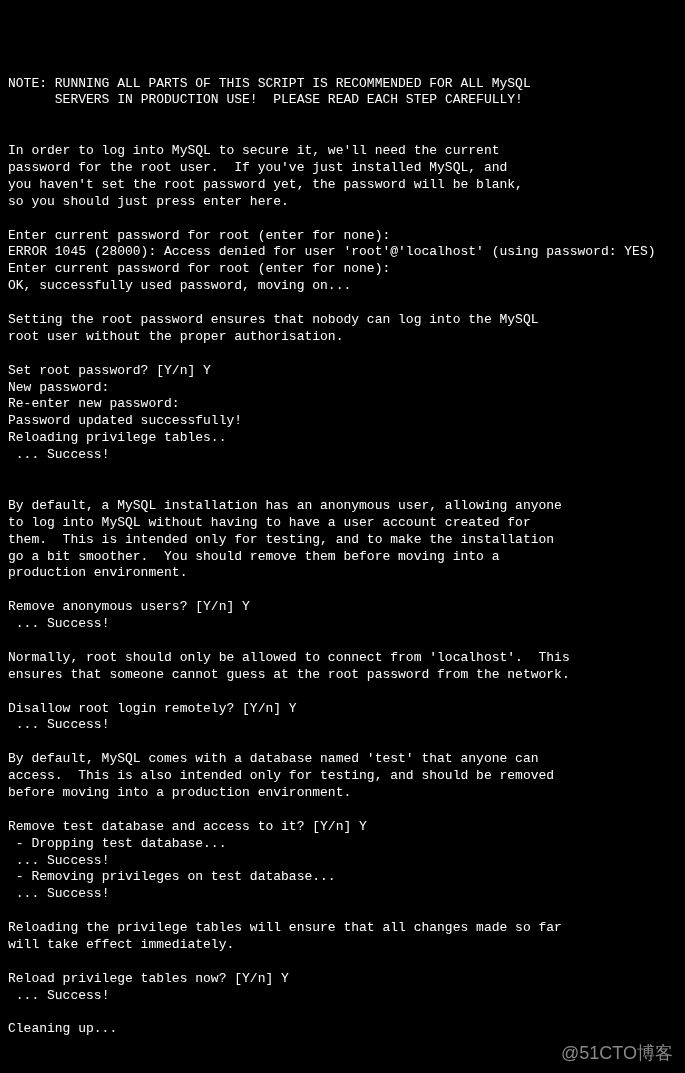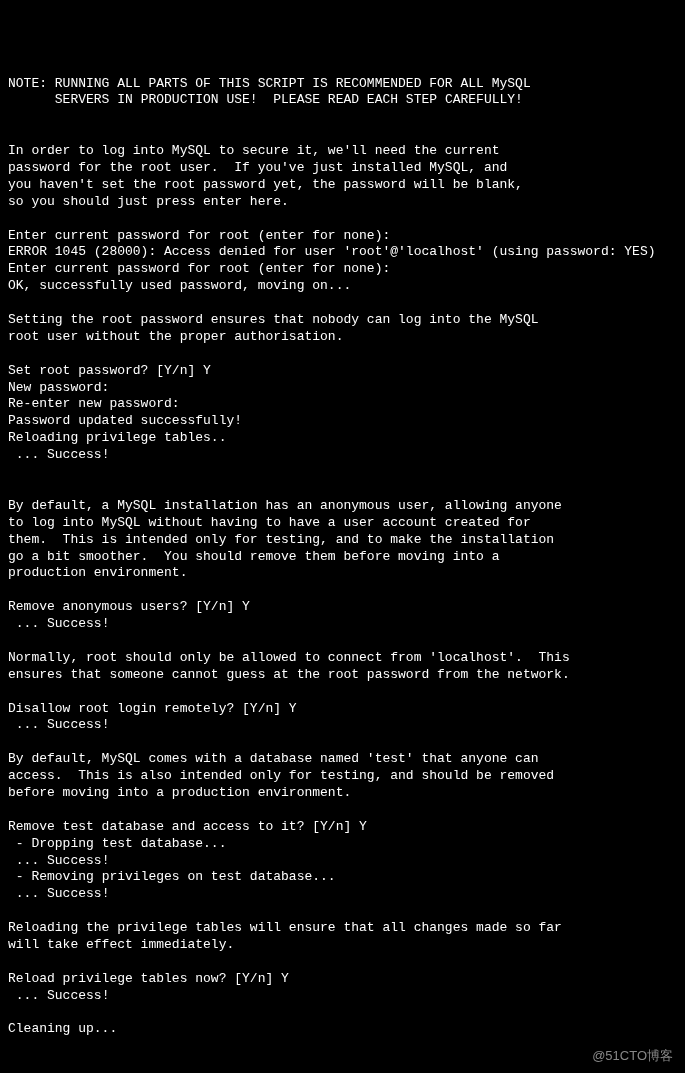--- a/index.html
+++ b/index.html
@@ -14,21 +14,21 @@
       height: 1073px;
       box-sizing: border-box;
       white-space: pre-wrap;
       position: relative;
     }
     .watermark {
       position: absolute;
       bottom: 8px;
       right: 12px;
       color: #888888;
-      font-size: 13px;
+      font-size: 18px;
       font-family: sans-serif;
     }
   </style>
 </head>
 <body>
 
 
 
 <div id="terminal-content">NOTE: RUNNING ALL PARTS OF THIS SCRIPT IS RECOMMENDED FOR ALL MySQL
       SERVERS IN PRODUCTION USE!  PLEASE READ EACH STEP CAREFULLY!

